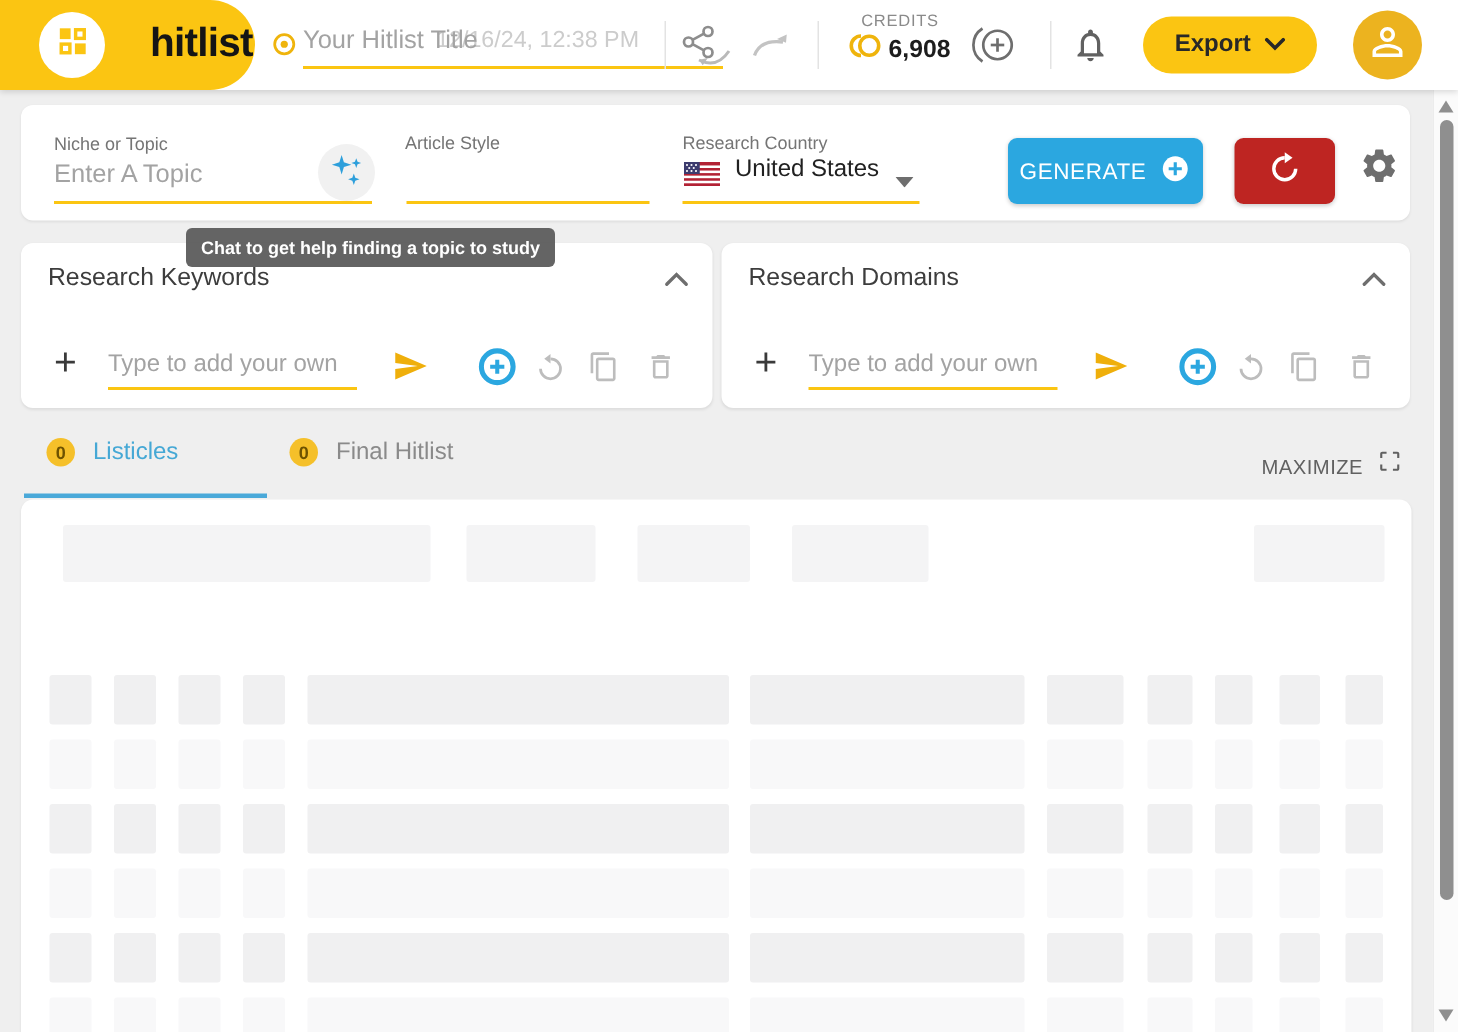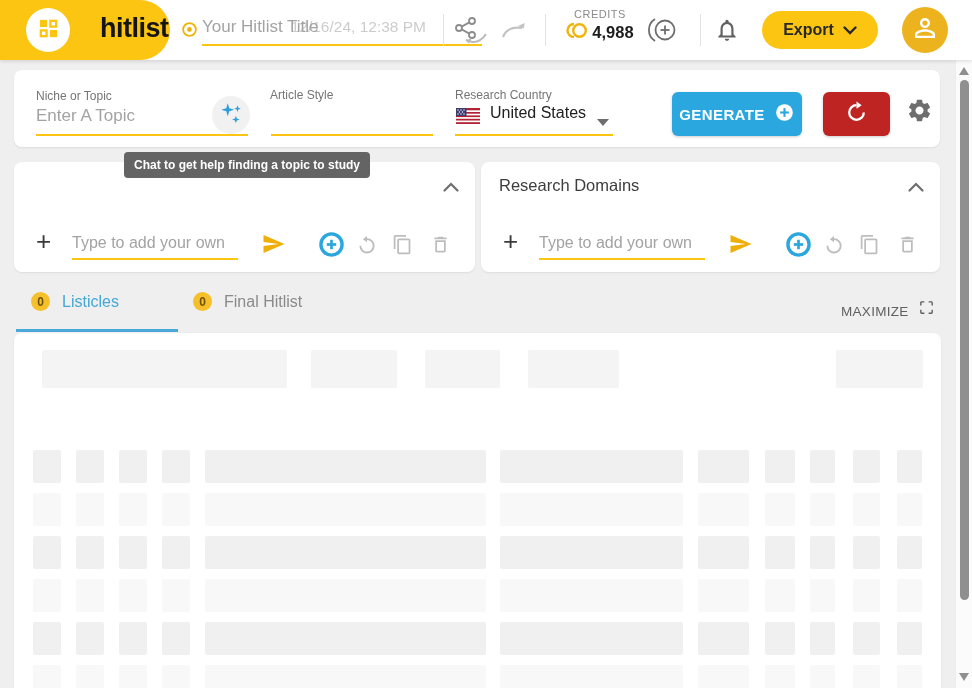--- a/index.html
+++ b/index.html
@@ -44,21 +44,21 @@
   .u-line{position:absolute;height:2px;background:var(--yellow);}
   .topic-input{position:absolute;left:22px;top:30px;width:190px;height:32px;border:none;outline:none;background:transparent;
           font-size:17px;color:#424242;}
   .topic-input::placeholder{color:#a3a3a3;}
   .spark-wrap{position:absolute;left:198px;top:26px;width:38px;height:38px;border-radius:50%;background:#f1f1f1;
           display:flex;align-items:center;justify-content:center;cursor:pointer;}
   .select{position:absolute;cursor:pointer;}
   .caret{position:absolute;}
   .gen-btn{position:absolute;left:658px;top:22px;width:130px;height:44px;border:none;border-radius:6px;background:var(--blue);
           display:flex;align-items:center;justify-content:center;gap:9px;cursor:pointer;box-shadow:0 1px 3px rgba(0,0,0,.2);}
-  .gen-btn span{color:#fff;font-size:15px;font-weight:700;letter-spacing:.4px;}
+  .gen-btn span{color:#fff;font-size:15px;font-weight:400;letter-spacing:.4px;}
   .reset-btn{position:absolute;left:809px;top:22px;width:67px;height:44px;border:none;border-radius:6px;background:var(--red);
           display:flex;align-items:center;justify-content:center;cursor:pointer;box-shadow:0 1px 3px rgba(0,0,0,.2);}
   .gear-wrap{position:absolute;left:892px;top:27px;cursor:pointer;}
 
   
   .tooltip{position:absolute;left:124px;top:152px;height:26px;line-height:26px;padding:0 10px;background:rgba(92,92,92,.95);
           border-radius:4px;color:#fff;font-size:12px;font-weight:700;z-index:10;white-space:nowrap;}
 
   
   .panel-a{left:14px;top:162px;width:461px;height:110px;}
@@ -159,21 +159,21 @@
 
     <div class="credits">
       <div class="credits-label">CREDITS</div>
       <div class="credits-row">
         <span>
           <svg width="22" height="17" viewBox="0 0 22 17">
             <path d="M8 2 a6.5 6.5 0 0 0 0 13" fill="none" stroke="#EFB40C" stroke-width="2.4"></path>
             <circle cx="13.5" cy="8.5" r="6.3" fill="none" stroke="#EFB40C" stroke-width="2.4"></circle>
           </svg>
         </span>
-        <span class="credits-val">4,988</span>
+        <span class="credits-val">6,908</span>
       </div>
     </div>
 
     <span class="hic" style="left:646px;top:14px;">
       <svg width="34" height="32" viewBox="0 0 34 32">
         <path d="M9 5 a13 13 0 0 0 0 22" fill="none" stroke="#6e6e6e" stroke-width="1.8"></path>
         <circle cx="19" cy="16" r="9.5" fill="none" stroke="#6e6e6e" stroke-width="1.8"></circle>
         <line x1="19" y1="11.5" x2="19" y2="20.5" stroke="#6e6e6e" stroke-width="1.8"></line>
         <line x1="14.5" y1="16" x2="23.5" y2="16" stroke="#6e6e6e" stroke-width="1.8"></line>
       </svg>
@@ -278,20 +278,21 @@
     <span class="gear-wrap">
       <svg width="27" height="27" viewBox="0 0 24 24">
         <path d="M19.14 12.94c.04-.3.06-.61.06-.94 0-.32-.02-.64-.07-.94l2.03-1.58c.18-.14.23-.41.12-.61l-1.92-3.32c-.12-.22-.37-.29-.59-.22l-2.39.96c-.5-.38-1.03-.7-1.62-.94l-.36-2.54c-.04-.24-.24-.41-.48-.41h-3.84c-.24 0-.43.17-.47.41l-.36 2.54c-.59.24-1.13.57-1.62.94l-2.39-.96c-.22-.08-.47 0-.59.22L2.74 8.87c-.12.21-.08.47.12.61l2.03 1.58c-.05.3-.09.63-.09.94s.02.64.07.94l-2.03 1.58c-.18.14-.23.41-.12.61l1.92 3.32c.12.22.37.29.59.22l2.39-.96c.5.38 1.03.7 1.62.94l.36 2.54c.05.24.24.41.48.41h3.84c.24 0 .44-.17.47-.41l.36-2.54c.59-.24 1.13-.56 1.62-.94l2.39.96c.22.08.47 0 .59-.22l1.92-3.32c.12-.22.07-.47-.12-.61l-2.01-1.58zM12 15.6c-1.98 0-3.6-1.62-3.6-3.6s1.62-3.6 3.6-3.6 3.6 1.62 3.6 3.6-1.62 3.6-3.6 3.6z" fill="#6e6e6e"></path>
       </svg>
     </span>
   </div>
 
   <div class="tooltip">Chat to get help finding a topic to study</div>
 
   <div class="card panel-a">
+    <span class="panel-title">Research Keywords</span>
     <span class="collapse">
       <svg width="16" height="10" viewBox="0 0 16 10">
           <path d="M1.5 8.5 L8 2 L14.5 8.5" fill="none" stroke="#6e6e6e" stroke-width="2.2" stroke-linecap="round"></path>
         </svg>
     </span>
     <span class="plus-glyph">+</span>
     <input class="panel-input" placeholder="Type to add your own" style="">
     <span class="p-ic" style="left:246px;top:70px;">
       <svg width="27" height="24" viewBox="0 0 24 24">
           <path d="M2.01 21L23 12 2.01 3 2 10l15 2-15 2z" fill="#EFAF0B"></path>

